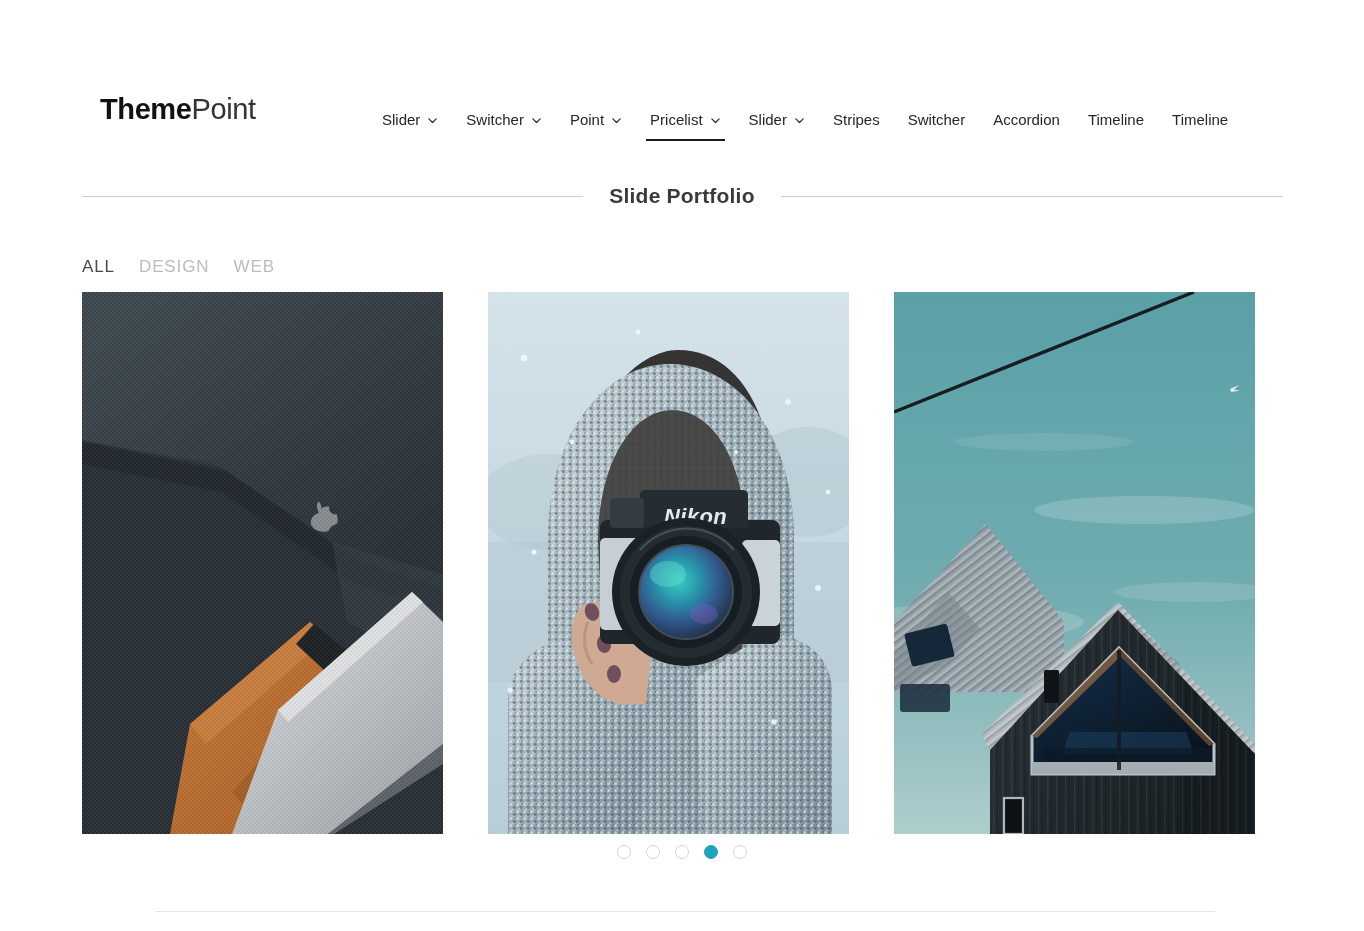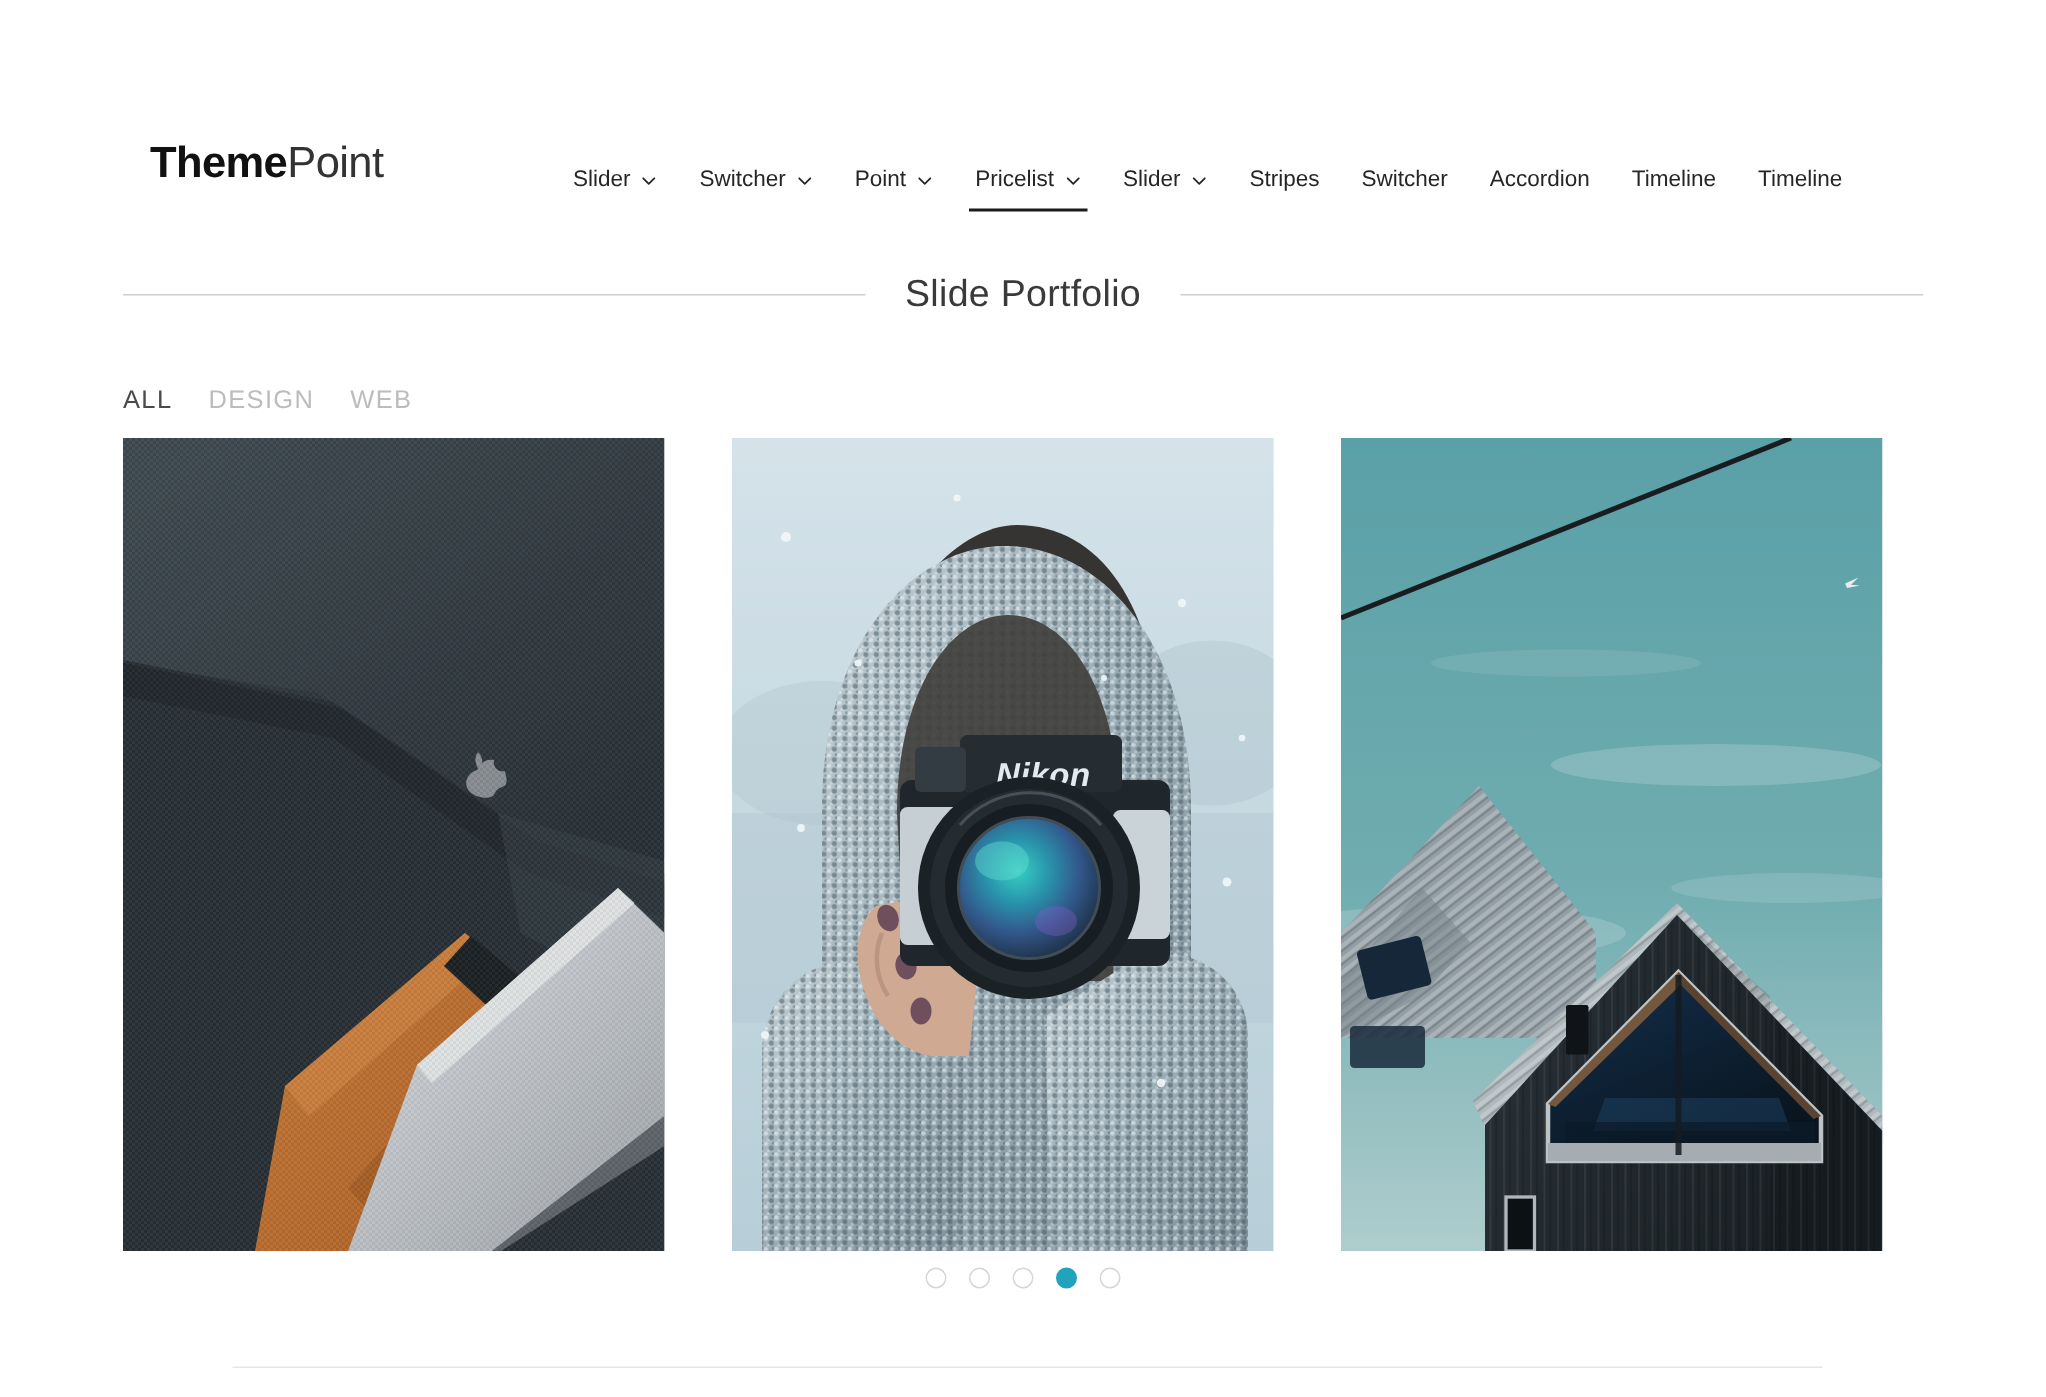--- a/index.html
+++ b/index.html
@@ -103,22 +103,22 @@
     gap: 0;
   }
   .rule {
     flex: 1 1 auto;
     height: 1px;
     background: #cfcfcf;
   }
   .section-title {
     flex: 0 0 auto;
     padding: 0 26px;
-    font-size: 25px;
-    font-weight: 400;
+    font-size: 21px;
+    font-weight: 700;
     letter-spacing: 0.2px;
     color: #3a3a3a;
     white-space: nowrap;
   }
 
   
   .filters {
     position: absolute;
     top: 257px;
     left: 82px;

